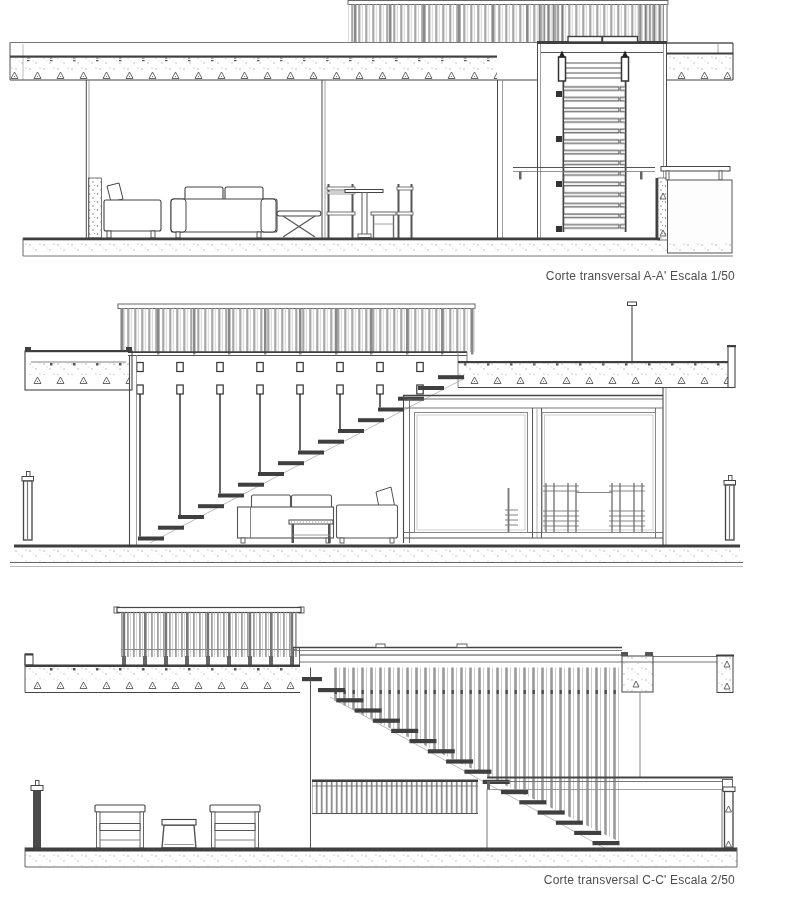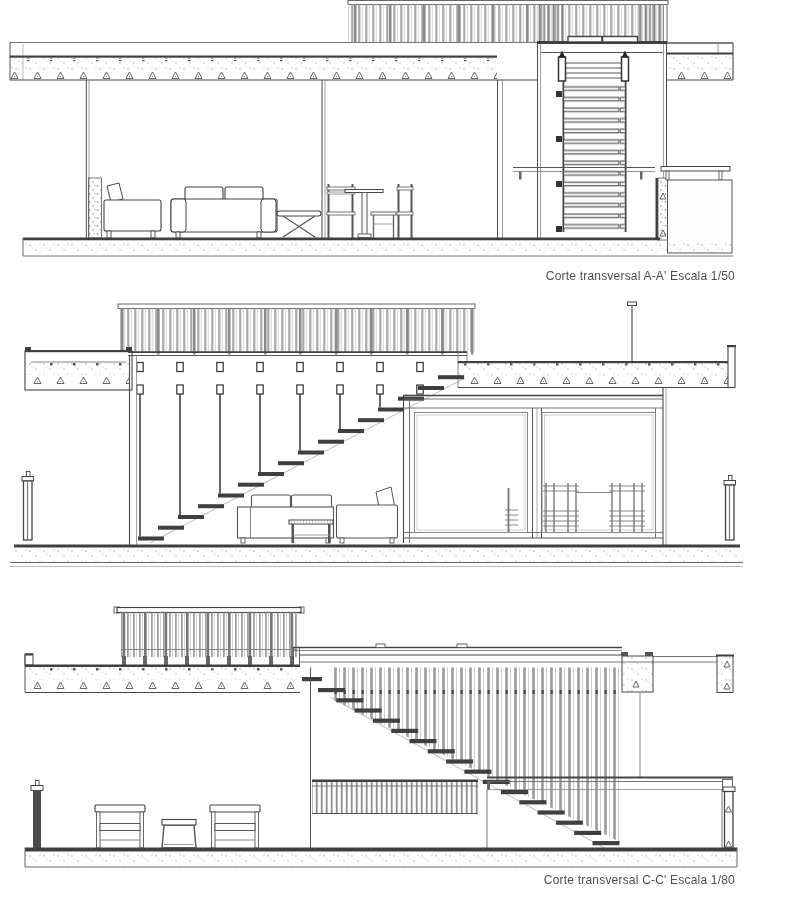--- a/index.html
+++ b/index.html
@@ -542,15 +542,15 @@
   <g>
     <rect x="25" y="247.5" width="712" height="4" fill="#3f3f3f"></rect>
     <rect x="25" y="251.5" width="712" height="14.5" fill="url(#dots)"></rect>
     <line x1="25" y1="267" x2="737" y2="267" stroke="#666666" stroke-width="1"></line>
     <line x1="25" y1="247.5" x2="25" y2="267" stroke="#666666" stroke-width="1"></line>
     <line x1="737" y1="247.5" x2="737" y2="267" stroke="#666666" stroke-width="1"></line>
   </g>
 </svg>
 
 <div id="cap-a" class="caption">Corte transversal A-A' Escala 1/50</div>
-<div id="cap-c" class="caption">Corte transversal C-C' Escala 1/80</div>
+<div id="cap-c" class="caption">Corte transversal C-C' Escala 2/50</div>
 
 </div>
 
 </body></html>

